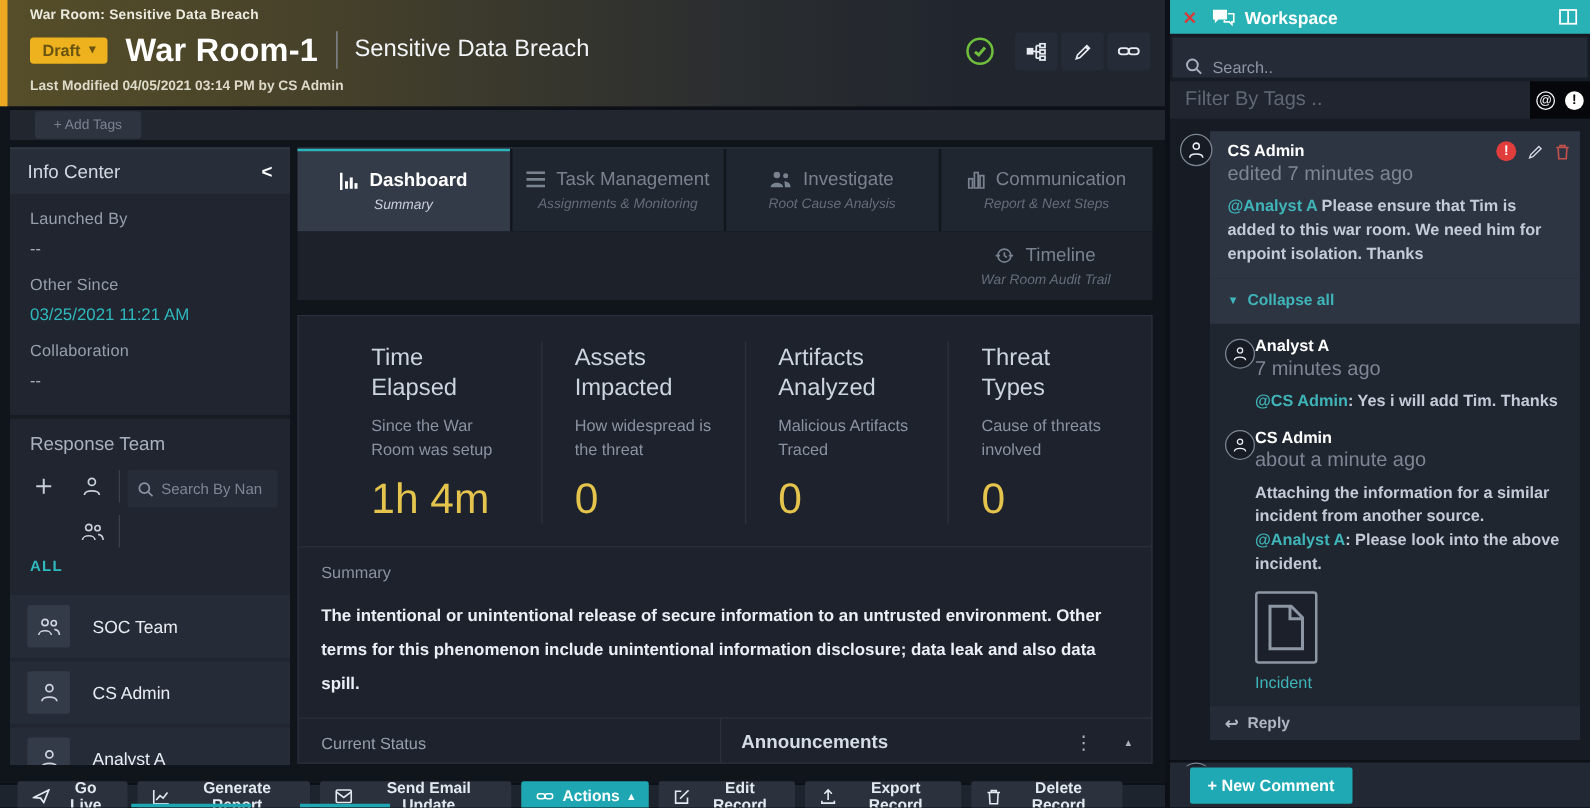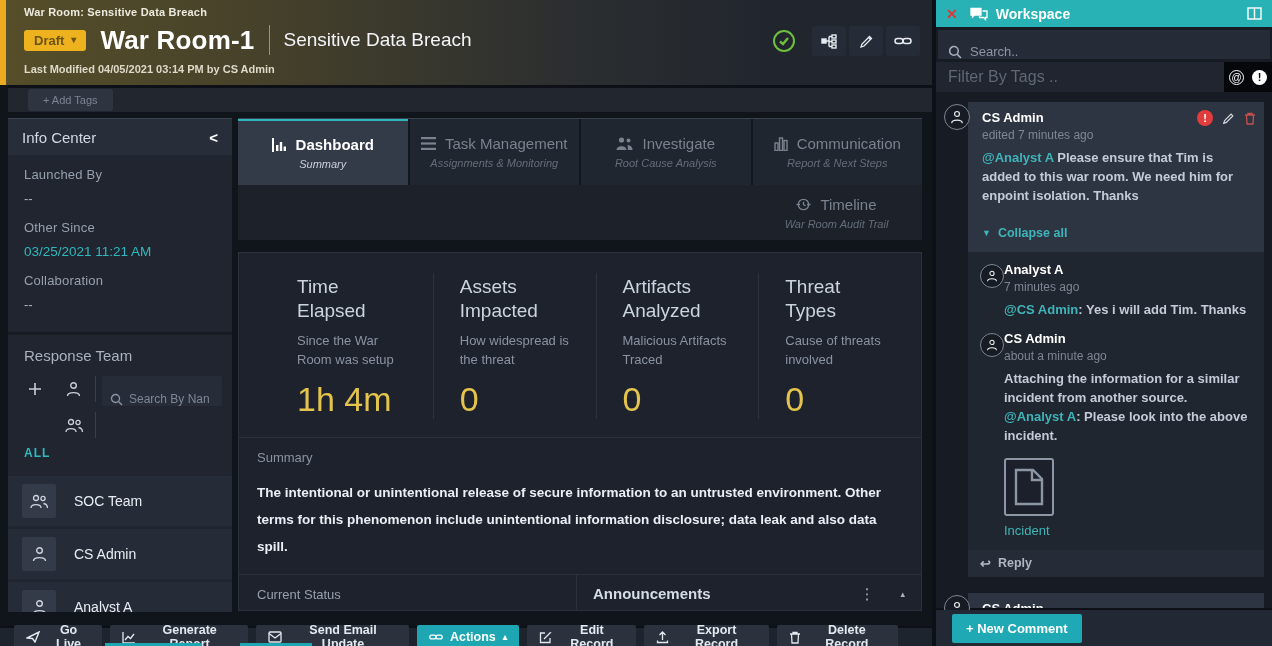--- a/index.html
+++ b/index.html
@@ -50,21 +50,21 @@
   .side-field .lbl { font-size:13px; color:#97a0ad; letter-spacing:.2px; }
   .side-field .val { font-size:13px; color:#aeb5c0; margin-top:9px; }
   .side-field .val.teal { color:#2fb9be; font-size:13.5px; }
   .rt-block { padding:12px 0 10px; }
   .rt-title { font-size:15px; color:#aab2bf; padding:0 16px; margin-bottom:12px; }
   .rt-controls { display:flex; align-items:flex-start; padding:0 10px; }
   .rt-icons { display:grid; grid-template-columns:34px 44px; row-gap:10px; align-items:center; }
   .rt-ic { color:#c8cfd9; display:flex; align-items:center; justify-content:center; height:26px; cursor:pointer; }
   .rt-ic.div-right { border-right:1px solid #39404d; }
   .rt-search { flex:1; margin-left:6px; height:30px; background:#272d38; border-radius:2px;
-    display:flex; align-items:flex-end; padding:0 8px; }
+    display:flex; align-items:center; padding:0 8px; }
   .rt-search input { background:transparent; border:none; outline:none; color:#8b94a2; font-size:12px;
     width:100%; margin-left:6px; font-family:"Liberation Sans",sans-serif; }
   .rt-search input::placeholder { color:#7d8694; }
   .rt-all { color:#2fb9be; font-size:12px; font-weight:bold; letter-spacing:1px; padding:8px 16px 6px; cursor:pointer; }
   .member-list { }
   .member-item { height:50px; background:#262c37; display:flex; align-items:center; padding:0 14px;
     margin-bottom:3px; cursor:pointer; }
   .member-tile { width:34px; height:34px; background:#343b48; border-radius:2px; color:#cdd4de;
     display:flex; align-items:center; justify-content:center; }
   .member-name { margin-left:18px; color:#e9edf3; font-size:14px; font-weight:normal; }
@@ -115,21 +115,21 @@
   .strip1 { left:105px; width:96px; }
   .strip2 { left:240px; width:72px; }
   .tb-caret { font-size:9px; }
 
   
   .workspace { position:absolute; right:0; top:0; width:336px; height:646px; background:#171c24; }
   .ws-header { height:27px; background:#29b2b5; display:flex; align-items:center; padding:0 10px; }
   .ws-close { color:#d83a3a; font-size:14px; font-weight:bold; cursor:pointer; margin-right:12px; }
   .ws-title { color:#ffffff; font-size:14px; font-weight:bold; margin-left:8px; flex:1; }
   .ws-cols { color:#ffffff; cursor:pointer; }
-  .ws-search { margin:3px 2px 0; height:29px; background:#262c37; display:flex; align-items:flex-end; padding:0 10px; }
+  .ws-search { margin:3px 2px 0; height:29px; background:#262c37; display:flex; align-items:flex-start; padding:16px 10px; }
   .ws-search input { flex:1; background:transparent; border:none; outline:none; color:#99a2b0;
     font-size:13px; margin-left:8px; font-family:"Liberation Sans",sans-serif; }
   .ws-search input::placeholder { color:#8d96a4; }
   .ws-filter { margin-top:3px; height:30px; display:flex; }
   .ws-filter input { flex:1; background:#20252f; border:none; outline:none; color:#5f6874; font-size:16px;
     padding:0 12px; font-family:"Liberation Sans",sans-serif; }
   .ws-filter input::placeholder { color:#5f6874; }
   .ws-filter-icons { width:48px; background:#05070a; display:flex; align-items:center; justify-content:center; gap:8px; }
   .at-badge { width:15px; height:15px; border:1.5px solid #ffffff; border-radius:50%; color:#ffffff;
     font-size:10px; display:flex; align-items:center; justify-content:center; cursor:pointer; }
@@ -138,21 +138,21 @@
 
   .comments { padding:10px 8px 0 8px; height:518px; overflow:hidden; }
   .thread { position:relative; padding-left:24px; }
   .avatar { position:absolute; left:0; top:2px; width:26px; height:26px; border-radius:50%;
     background:#171c24; border:1px solid #7d8694; color:#e8ecf2; display:flex; align-items:center;
     justify-content:center; z-index:2; }
   .avatar.small { width:24px; height:24px; }
   .thread-body { background:#20262f; }
   .comment-card { background:#2e3542; padding:8px 10px 10px 14px; position:relative; }
   .c-author { font-size:13px; font-weight:bold; color:#ffffff; }
-  .c-meta { font-size:12px; color:#7d8694; margin-top:3px; }
+  .c-meta { font-size:16px; color:#7d8694; margin-top:3px; }
   .c-text { margin-top:7px; font-size:13px; font-weight:bold; color:#c3cbd8; line-height:1.45; }
   .mention { color:#3fb4b9; }
   .c-actions { position:absolute; right:8px; top:8px; display:flex; align-items:center; gap:9px; }
   .alert-badge { width:16px; height:16px; background:#e23d3d; border-radius:50%; color:#ffffff;
     font-size:11px; font-weight:bold; display:flex; align-items:center; justify-content:center; cursor:pointer; }
   .icon-btn { background:none; border:none; padding:0; color:#d5dae2; cursor:pointer; display:flex; }
   .icon-btn.red { color:#c4504c; }
   .collapse-all { background:#2e3542; color:#3fb4b9; font-size:12.5px; font-weight:bold;
     padding:10px 14px 12px; display:flex; align-items:center; gap:7px; cursor:pointer; }
   .collapse-tri { font-size:9px; }

